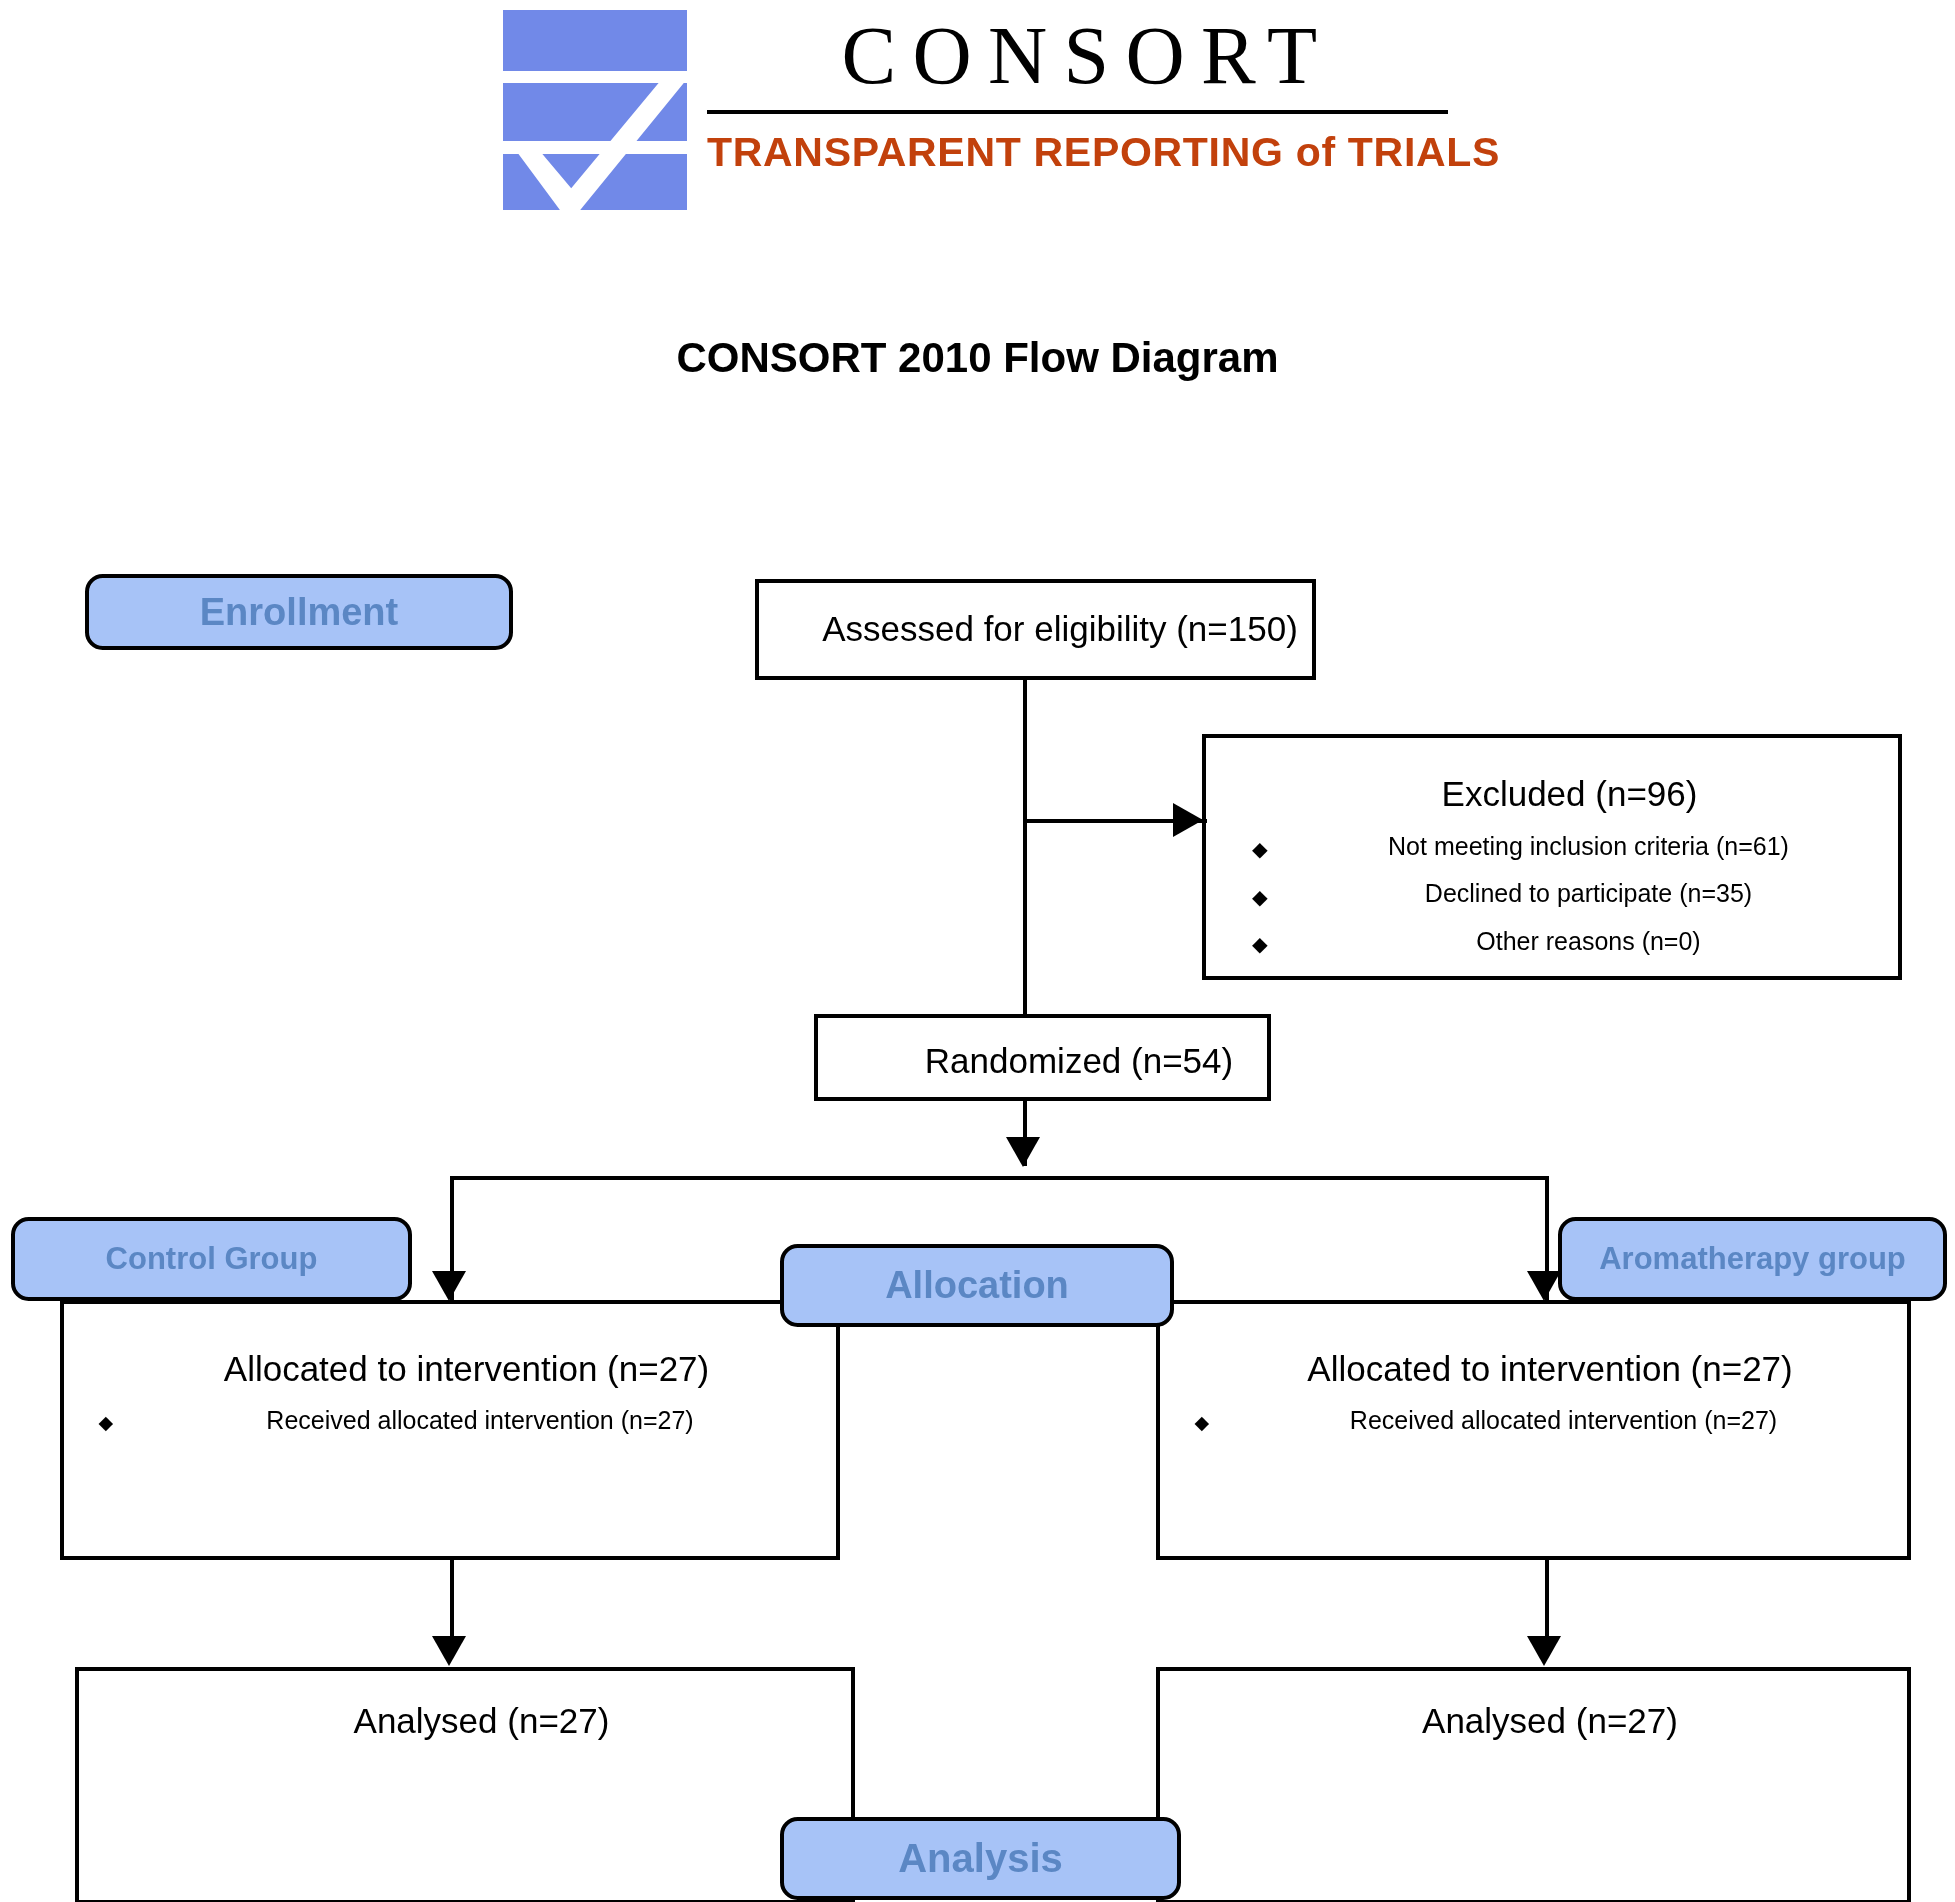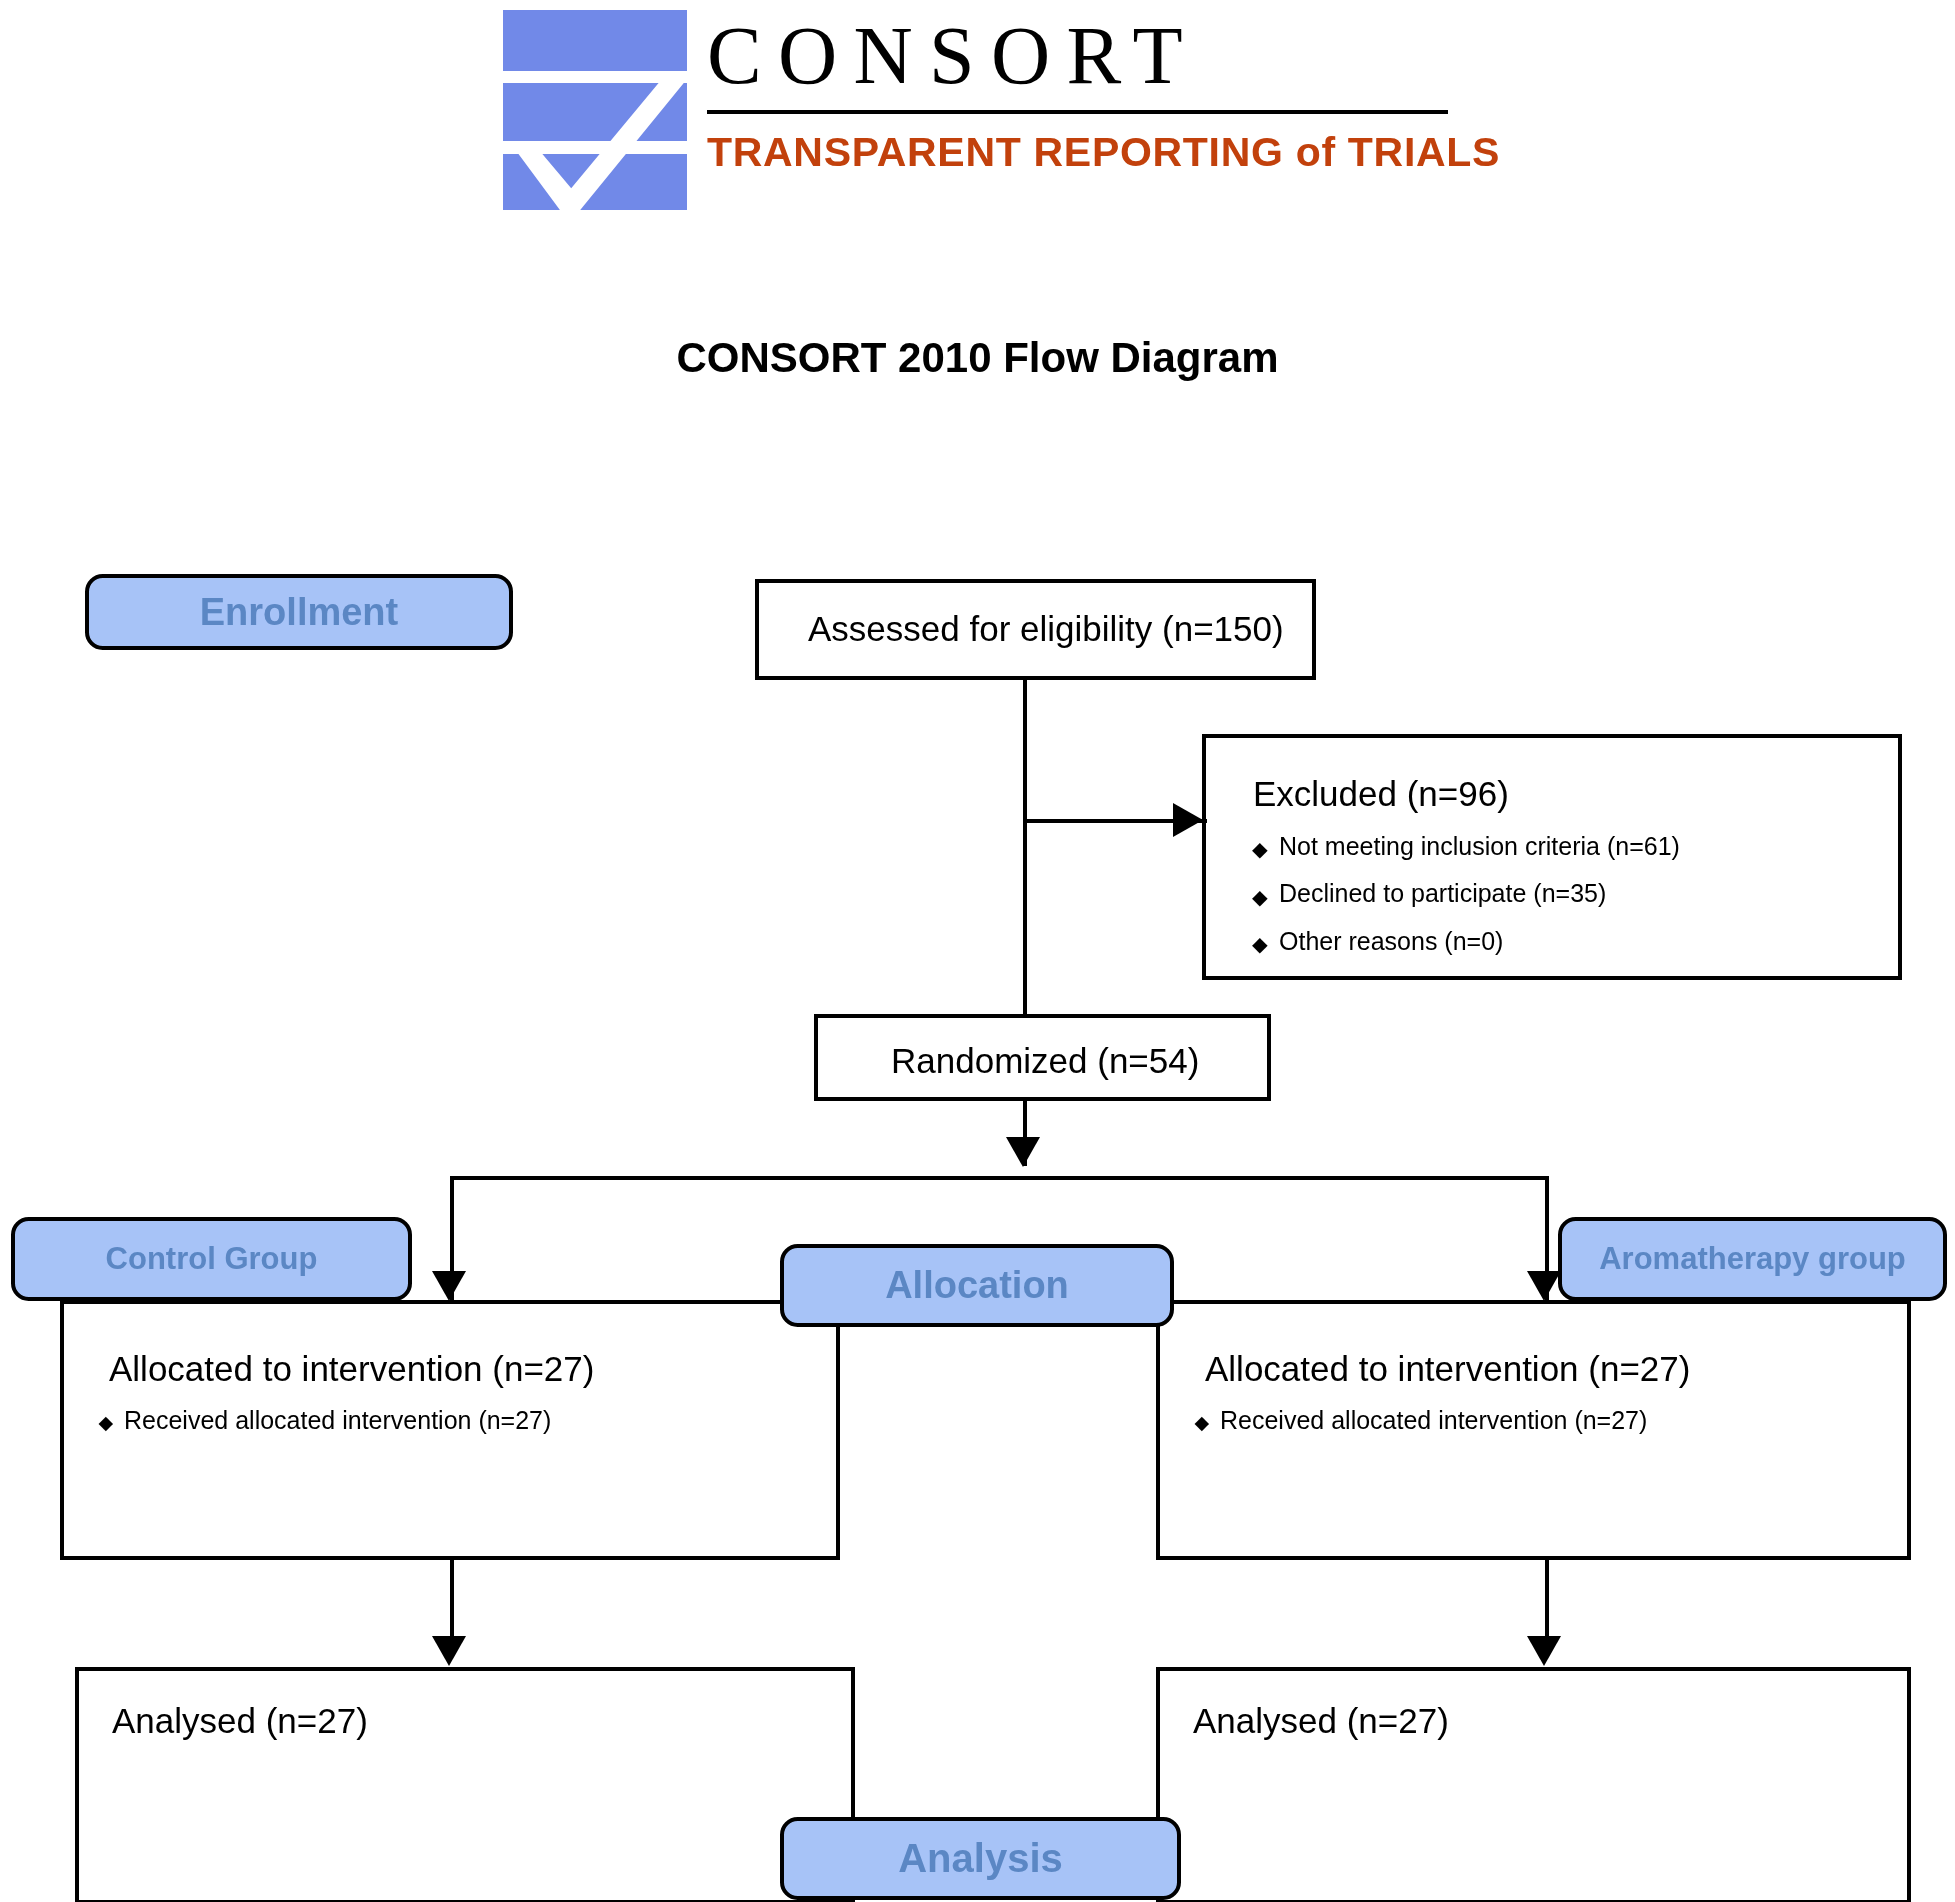--- a/index.html
+++ b/index.html
@@ -1,40 +1,40 @@
 <!DOCTYPE html>
 <html style="font-size:11px"><head>
 <meta charset="utf-8">
 <style>
   html,body{margin:0;padding:0;background:#fff;}
   body{font-family:"Liberation Sans",sans-serif;}
   #page{position:relative;width:1955px;height:1903px;background:#fff;overflow:hidden;}
 
   
-  .logo-wrap{position:absolute;left:503px;top:9.5px;width:965px;height:204px;}
+  .logo-wrap{position:absolute;left:503px;top:9.5px;width:965px;height:204px;text-align:center;}
   .logo-mark{position:absolute;left:0;top:0;width:184px;height:201px;}
   .bar{position:absolute;left:0;background:#7189e8;}
   .bar1{top:0;width:184px;height:61px;}
   .bar2{top:73px;width:184px;height:58px;}
   .bar3{top:144px;width:184px;height:56px;}
   .logo-check{position:absolute;left:0;top:0;width:184px;height:204px;}
   .logo-text{position:absolute;left:204px;top:0;width:761px;}
   .logo-title{font-family:"Liberation Serif",serif;font-size:82px;letter-spacing:16.3px;
               color:#000;line-height:1.12;white-space:nowrap;}
   .logo-rule{width:741px;height:4.8px;background:#000;margin-top:8.2px;}
   .logo-sub{font-family:"Liberation Sans",sans-serif;font-weight:700;font-size:41px;
             letter-spacing:0.7px;color:#c2410c;margin-top:15px;white-space:nowrap;}
 
   
   .page-title{position:absolute;left:0;top:334px;width:1955px;text-align:center;
               font-size:42px;font-weight:700;color:#000;}
 
   
   .box{position:absolute;box-sizing:border-box;border:4.1px solid #000;background:#fff;}
-  .box-txt{font-size:35px;color:#000;line-height:1.35;}
+  .box-txt{font-size:35px;color:#000;line-height:1.35;text-align:center;}
   .box-head{margin:12px;}
   ul.blist{list-style:none;margin:9.5px 0 0 0;padding:0;}
   ul.blist li{position:relative;padding-left:38px;margin-bottom:15px;font-size:25px;line-height:1.3;}
   ul.blist li:before{content:"\25C6";position:absolute;left:11px;top:1.4px;font-size:20.4px;line-height:1.85;}
   ul.blist.tight li{margin-bottom:0;padding-left:27px;}
   ul.blist.tight li:before{left:1.4px;font-size:19px;}
 
   
   .badge{position:absolute;box-sizing:border-box;border:4.8px solid #000;border-radius:17.7px;
          background:#a7c3f7;display:flex;align-items:center;justify-content:center;

